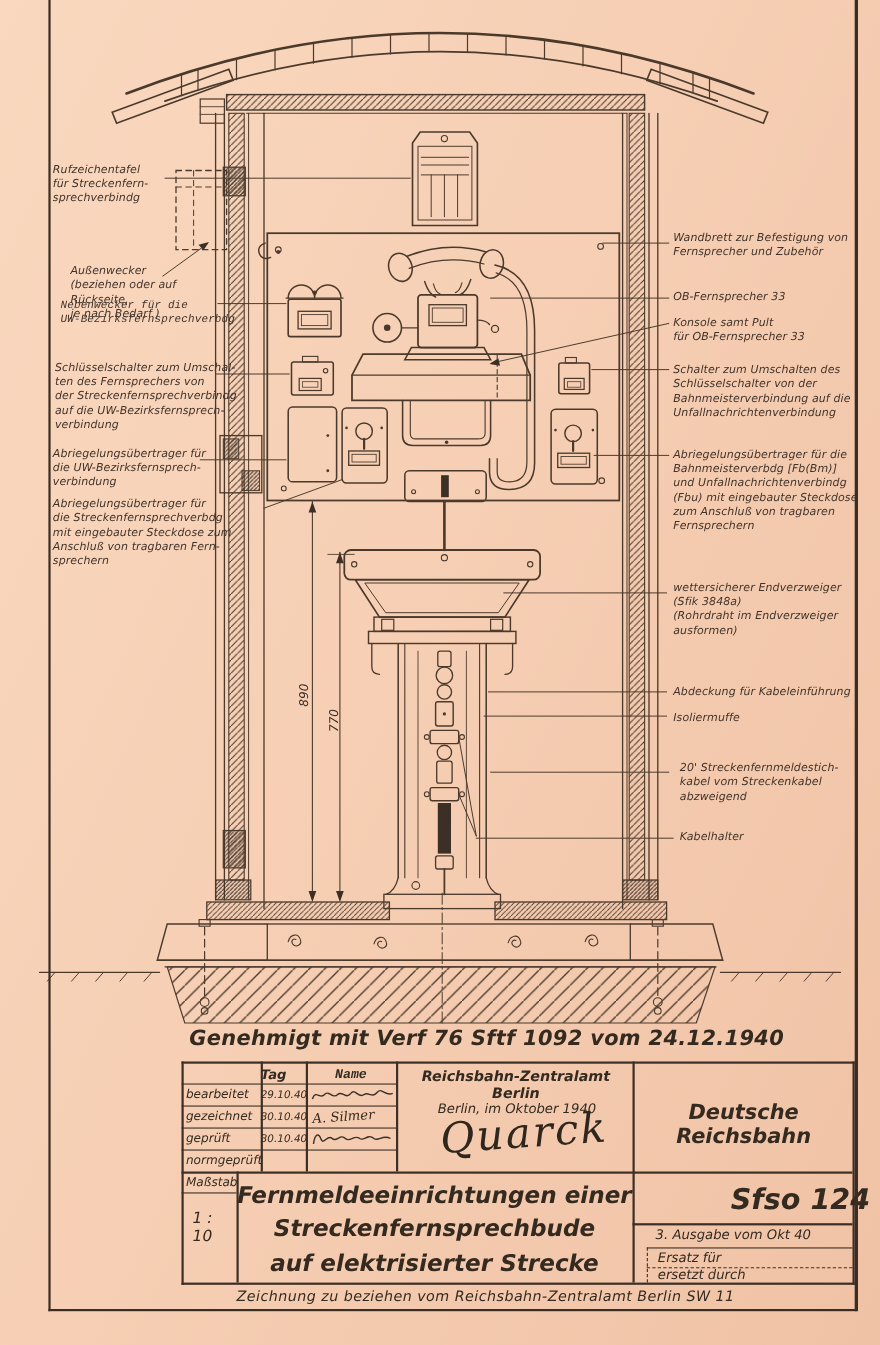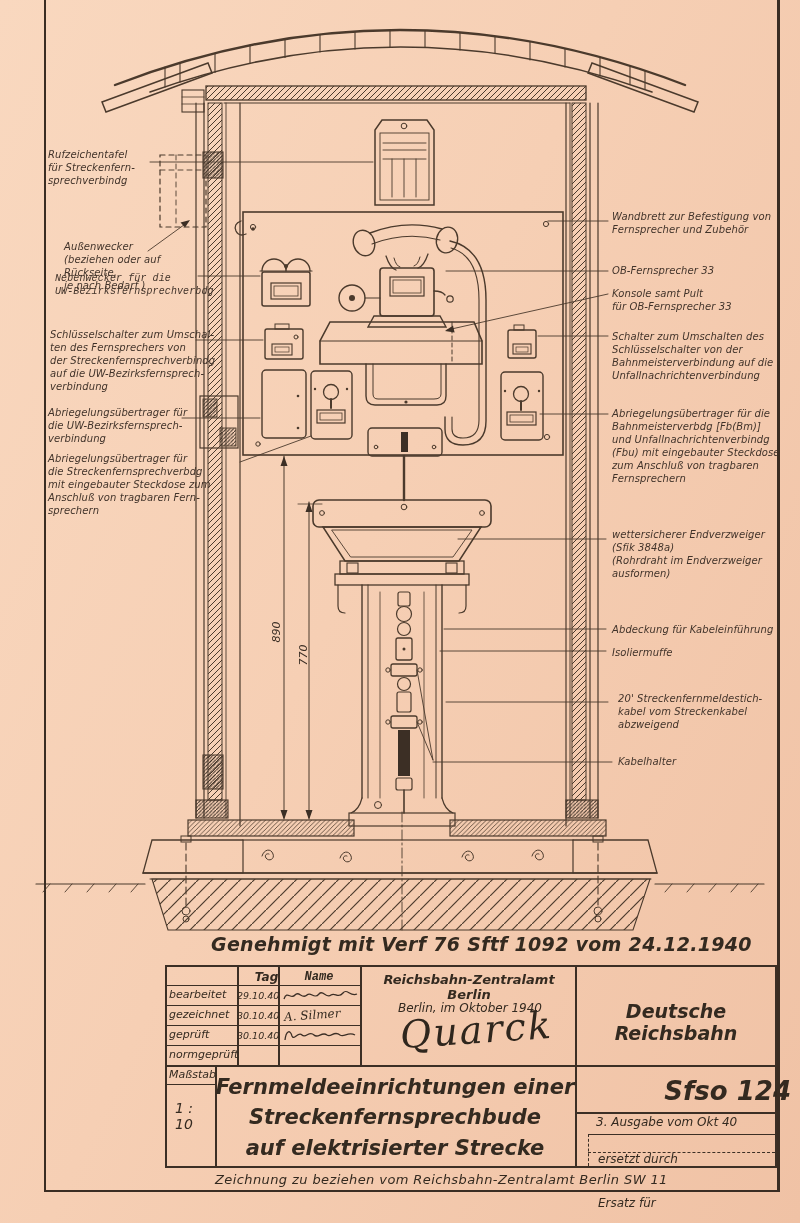--- a/index.html
+++ b/index.html
@@ -14,21 +14,21 @@
     color:#41332a;letter-spacing:.1px;
   }
   .svg-abs{position:absolute;left:0;top:0;}
   .dimtext{font:italic 11px "DejaVu Sans",sans-serif;}
   .tb{position:absolute;color:#342a20;}
   .tbline-h{position:absolute;height:2px;background:#3c2f25;}
   .tbline-h.thin{height:1.4px;}
   .tbline-v{position:absolute;width:2px;background:#3c2f25;}
   .dash-h{position:absolute;border-top:1.6px dashed #3c2f25;height:0;}
   .dash-v{position:absolute;border-left:1.6px dashed #3c2f25;width:0;}
-  .hand-big{font:italic bold 19px "DejaVu Sans",sans-serif;letter-spacing:.3px;margin-left:39px;}
+  .hand-big{font:italic bold 19px "DejaVu Sans",sans-serif;letter-spacing:.3px;}
   .title-main{font:italic bold 21px/1.45 "DejaVu Sans",sans-serif;text-align:center;}
   .cell-label{font:italic 11px "DejaVu Sans",sans-serif;}
   .cell-date{font:italic 9.5px "DejaVu Sans",sans-serif;}
   .cell-head{font:italic bold 12px "DejaVu Sans",sans-serif;}
   .cursive{font:italic 12px "DejaVu Serif",serif;}
   .sig-big{
     position:absolute;font:italic 38px "DejaVu Serif",serif;color:#2f261d;
     transform:rotate(-4deg);letter-spacing:2px;
   }
   .footer-note{font:italic 13px "DejaVu Sans",sans-serif;letter-spacing:.4px;}
@@ -370,21 +370,21 @@
 <div class="tbline-h thin" style="left:165px;top:1025px;width:195px;"></div>
 <div class="tbline-h thin" style="left:165px;top:1045px;width:195px;"></div>
 <div class="tbline-h" style="left:165px;top:1065px;width:610px;"></div>
 <div class="tbline-v" style="left:215px;top:1065px;height:101px;"></div>
 <div class="tbline-h thin" style="left:165px;top:1084px;width:50px;"></div>
 <div class="tbline-h" style="left:575px;top:1112px;width:200px;"></div>
 <div class="tbline-h thin" style="left:588px;top:1134px;width:187px;"></div>
 <div class="dash-h" style="left:588px;top:1152px;width:187px;"></div>
 <div class="dash-v" style="left:588px;top:1134px;height:32px;"></div>
 
-<div class="tb cell-head" style="left:237px;top:970px;width:59px;text-align:center;">Tag</div>
+<div class="tb cell-head" style="left:237px;top:970px;width:59px;">Tag</div>
 <div class="tb cell-head" style="left:278px;top:970px;width:82px;text-align:center;font-family:Liberation Mono, monospace;">Name</div>
 
 <div class="tb cell-label" style="left:169px;top:988px;">bearbeitet</div>
 <div class="tb cell-label" style="left:169px;top:1008px;">gezeichnet</div>
 <div class="tb cell-label" style="left:169px;top:1028px;">geprüft</div>
 <div class="tb cell-label" style="left:169px;top:1048px;">normgeprüft</div>
 
 <div class="tb cell-date" style="left:237px;top:990px;width:41px;text-align:left;">29.10.40</div>
 <div class="tb cell-date" style="left:237px;top:1010px;width:41px;text-align:center;">30.10.40</div>
 <div class="tb cell-date" style="left:237px;top:1030px;width:41px;text-align:center;">30.10.40</div>
@@ -409,20 +409,20 @@
 
 <div class="tb cell-label" style="left:169px;top:1068px;">Maßstab</div>
 <div class="tb" style="left:165px;top:1100px;width:38px;text-align:center;font:italic 14px 'DejaVu Sans',sans-serif;">1 : 10</div>
 
 <div class="tb title-main" style="left:215px;top:1072px;width:360px;white-space:pre-line;">Fernmeldeeinrichtungen einer
 Streckenfernsprechbude
 auf elektrisierter Strecke</div>
 
 <div class="tb" style="left:575px;top:1076px;width:216px;text-align:right;font:italic bold 26px 'DejaVu Sans',sans-serif;">Sfso 124</div>
 <div class="tb" style="left:596px;top:1115px;font:italic 12px 'DejaVu Sans',sans-serif;">3. Ausgabe vom Okt 40</div>
-<div class="tb" style="left:598px;top:1196px;font:italic 12px 'DejaVu Sans',sans-serif;">Ersatz für</div>
+<div class="tb" style="left:598px;top:1136px;font:italic 12px 'DejaVu Sans',sans-serif;">Ersatz für</div>
 <div class="tb" style="left:598px;top:1152px;font:italic 12px 'DejaVu Sans',sans-serif;">ersetzt durch</div>
 
 <div class="tb footer-note" style="left:215px;top:1172px;">Zeichnung zu beziehen vom Reichsbahn-Zentralamt Berlin SW 11</div>
 
 <div class="border-line" style="left:44px;top:0;width:2px;height:1192px;"></div>
 <div class="border-line" style="left:777px;top:0;width:2.5px;height:1192px;"></div>
 <div class="border-line" style="left:44px;top:1190px;width:735px;height:2px;"></div>
 
 </body></html>

